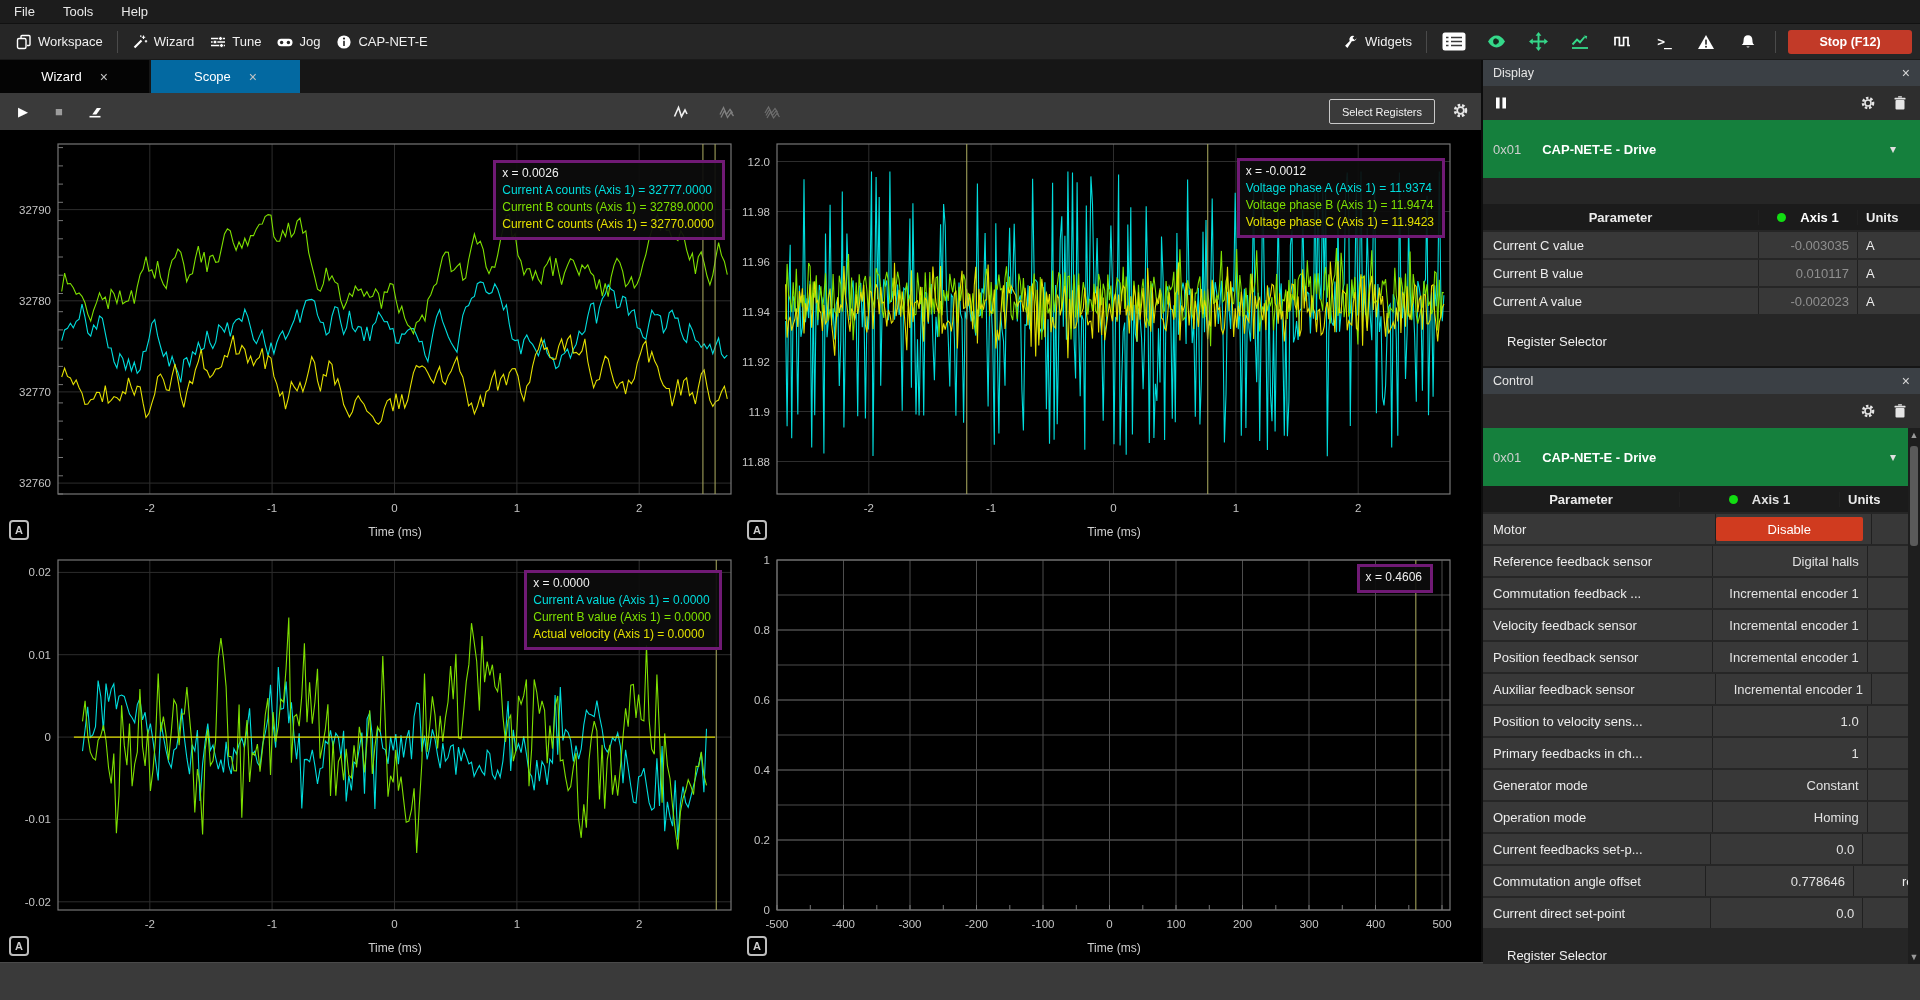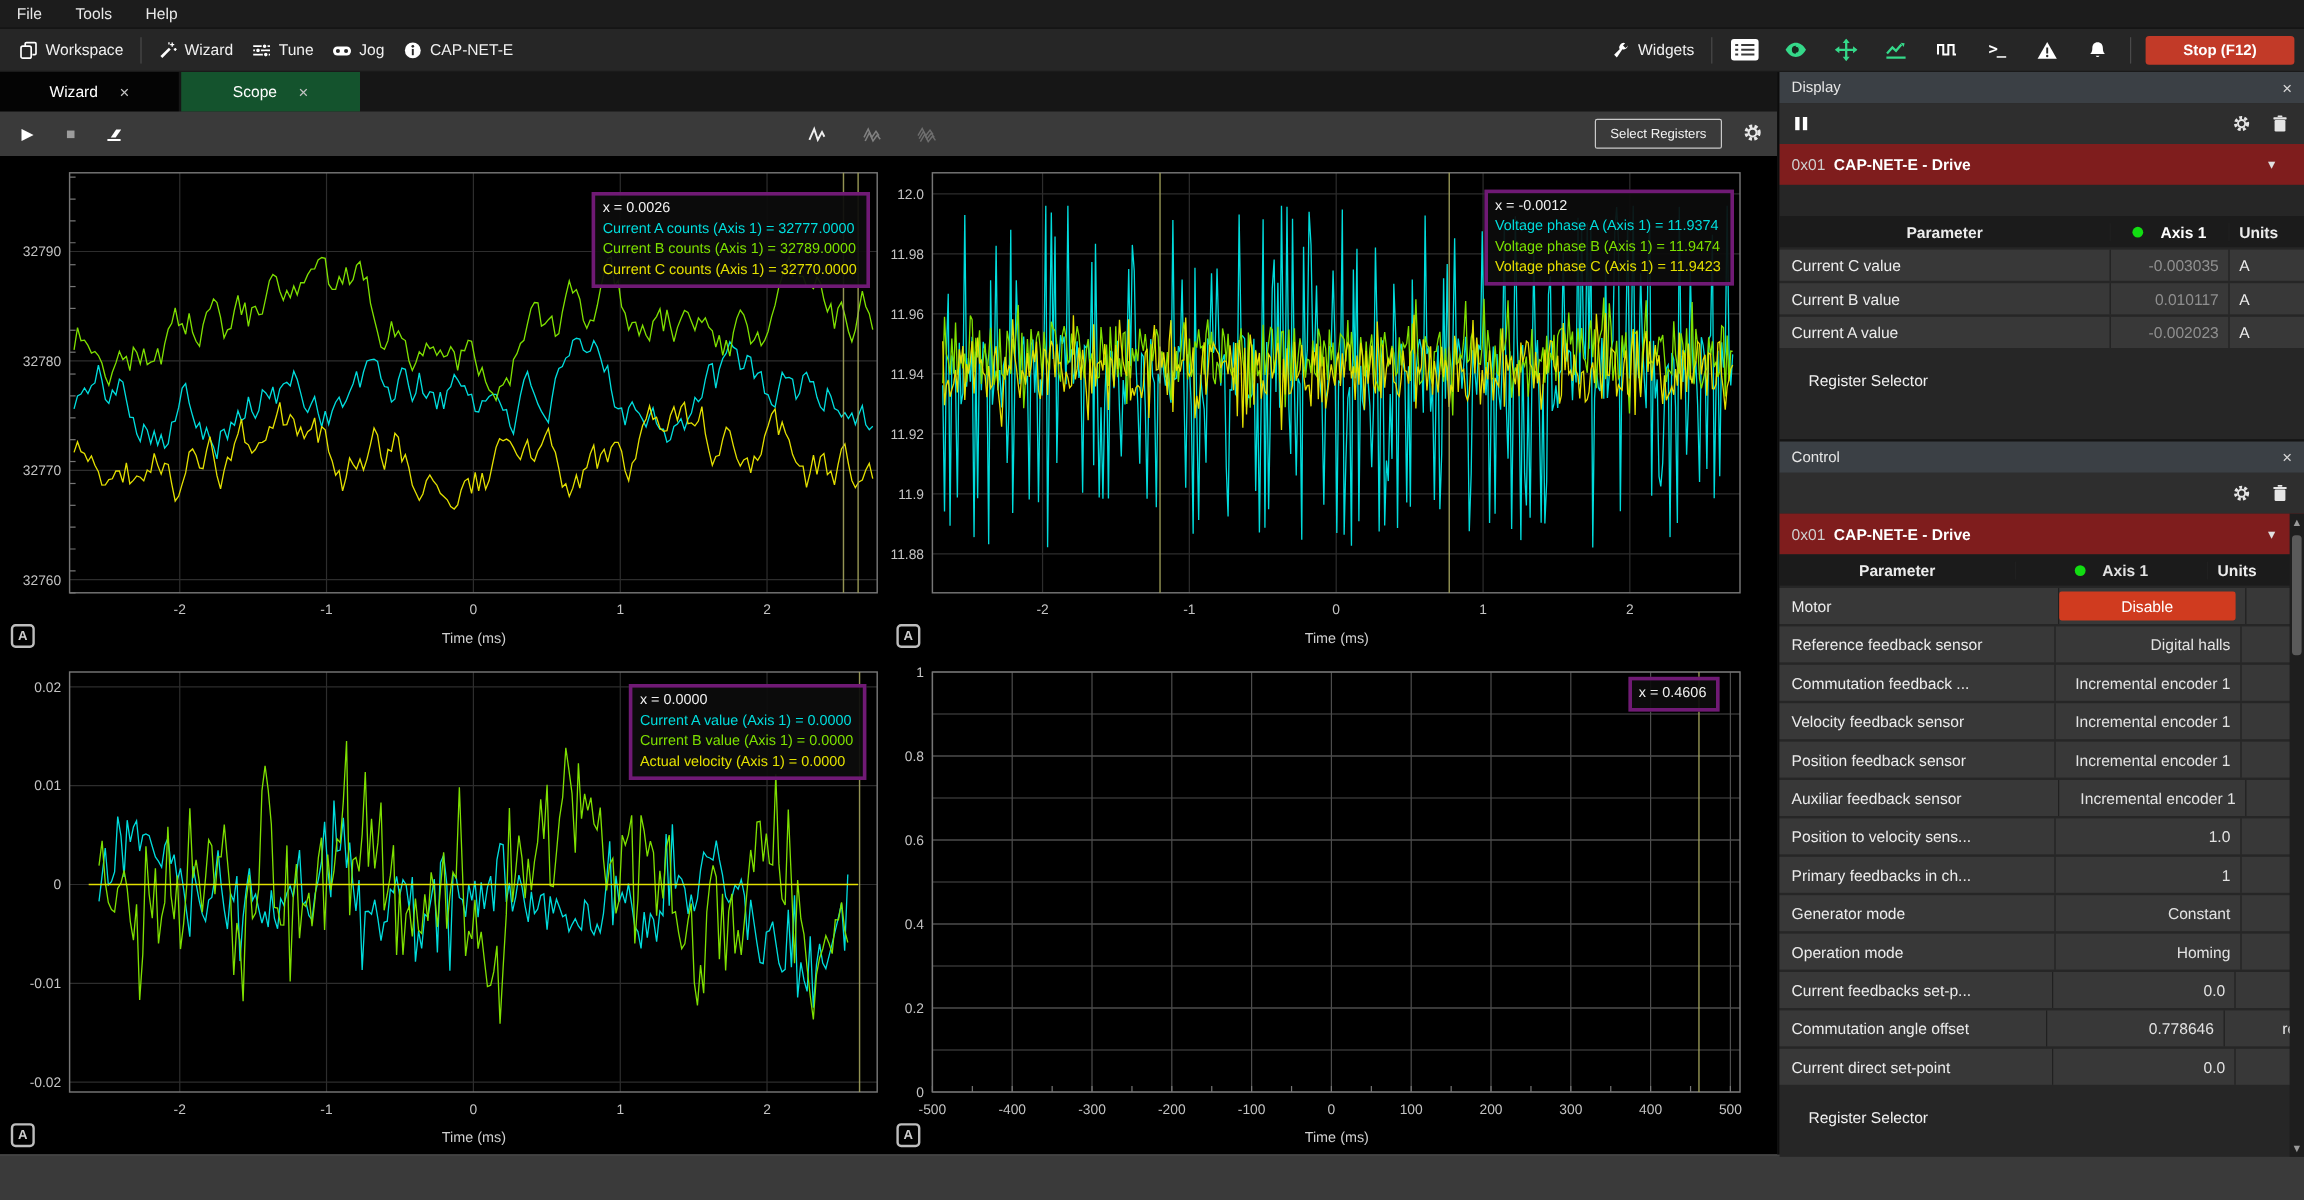--- a/index.html
+++ b/index.html
@@ -12,21 +12,21 @@
   .toolbar{position:absolute;left:0;top:24px;width:1920px;height:36px;background:#262626;display:flex;align-items:center;box-sizing:border-box;padding:0 8px;border-bottom:1px solid #1a1a1a;}
   .tbtn{display:flex;align-items:center;gap:6px;padding:4px 8px;color:#f0f0f0;cursor:default;}
   .tsep{width:1px;height:22px;background:#4a4a4a;margin:0 6px;}
   .t-right{margin-left:auto;display:flex;align-items:center;}
   .iconbtn{display:flex;align-items:center;justify-content:center;width:30px;height:26px;margin:0 6px;cursor:default;}
   .stop-btn{background:#c23a28;color:#fff;font-weight:bold;border:none;border-radius:3px;width:124px;height:24px;font-size:12.5px;margin-left:6px;font-family:"Liberation Sans",sans-serif;}
   .term-txt{font-family:"DejaVu Sans Mono",monospace;font-weight:bold;font-size:13px;color:#fff;letter-spacing:-1px;}
   
   .tabbar{position:absolute;left:0;top:60px;width:1481px;height:33px;background:#161616;display:flex;}
   .tab{width:149px;display:flex;align-items:center;justify-content:center;gap:18px;color:#fff;background:#040404;margin-right:2px;cursor:default;}
-  .tab.active{background:#14532d;}
+  .tab.active{background:#0369a1;}
   .tab .x{color:#c4c4c4;font-size:14px;}
   
   .scopebar{position:absolute;left:0;top:93px;width:1481px;height:37px;background:#3a3a3a;display:flex;align-items:center;box-sizing:border-box;padding:0 10px;}
   .sc-ic{display:flex;align-items:center;justify-content:center;width:26px;height:24px;margin-right:10px;cursor:default;}
   .play-g{color:#fff;font-size:13px;}
   .stopsq{color:#9c9c9c;font-size:13px;}
   .sigicons{position:absolute;left:668px;display:flex;gap:10px;}
   .selreg{position:absolute;right:46px;top:6px;background:transparent;border:1px solid #c9c9c9;color:#f2f2f2;border-radius:2px;height:25px;padding:0 12px;font-size:11px;font-family:"Liberation Sans",sans-serif;}
   .sb-gear{position:absolute;right:12px;top:9px;}
   
@@ -44,21 +44,21 @@
   .statusbar{position:absolute;left:0;top:962px;width:1920px;height:38px;background:#3a3a3a;border-top:1px solid #4a4a4a;}
   
   .sidebar{position:absolute;left:1481px;top:60px;width:439px;height:902px;background:#262626;border-left:2px solid #0c0c0c;box-sizing:border-box;}
   .panel{position:absolute;left:0;width:437px;background:#262626;}
   #display-panel{top:0;height:306px;}
   #control-panel{top:306px;height:596px;border-top:2px solid #151515;}
   .p-title{height:26px;background:#3b4045;display:flex;align-items:center;padding:0 10px;color:#e6e6e6;font-size:12.5px;}
   .p-title .x{margin-left:auto;color:#d8d8d8;font-size:14px;cursor:default;}
   .p-toolbar{height:34px;background:#2e2e2e;display:flex;align-items:center;padding:0 12px;gap:16px;}
   .p-toolbar .sp{flex:1;}
-  .p-device{height:34px;background:#7f1d1d;display:flex;align-items:center;padding:0 10px;gap:7px;}
+  .p-device{height:34px;background:#15803d;display:flex;align-items:center;padding:12px 10px;gap:21px;}
   .dev-addr{color:#cfcfcf;}
   .dev-name{color:#fff;font-weight:bold;}
   .dev-caret{margin-left:auto;color:#e0e0e0;font-size:12px;padding-right:14px;}
   .p-header{height:26px;background:#1b1b1b;display:flex;align-items:center;font-weight:bold;color:#fff;}
   .hdr-dotwrap{display:flex;align-items:center;justify-content:center;gap:14px;}
   .gdot{width:9px;height:9px;border-radius:50%;background:#12dd12;display:inline-block;}
   .trow{display:flex;margin-top:2px;height:26px;background:#383838;align-items:stretch;}
   #control-panel .trow{height:30px;gap:40px;}
   .c-label{display:flex;align-items:center;padding-left:10px;color:#ececec;box-sizing:border-box;}
   .c-val{display:flex;align-items:center;justify-content:flex-end;padding-right:8px;border-left:1px solid #202020;border-right:1px solid #202020;box-sizing:border-box;}

